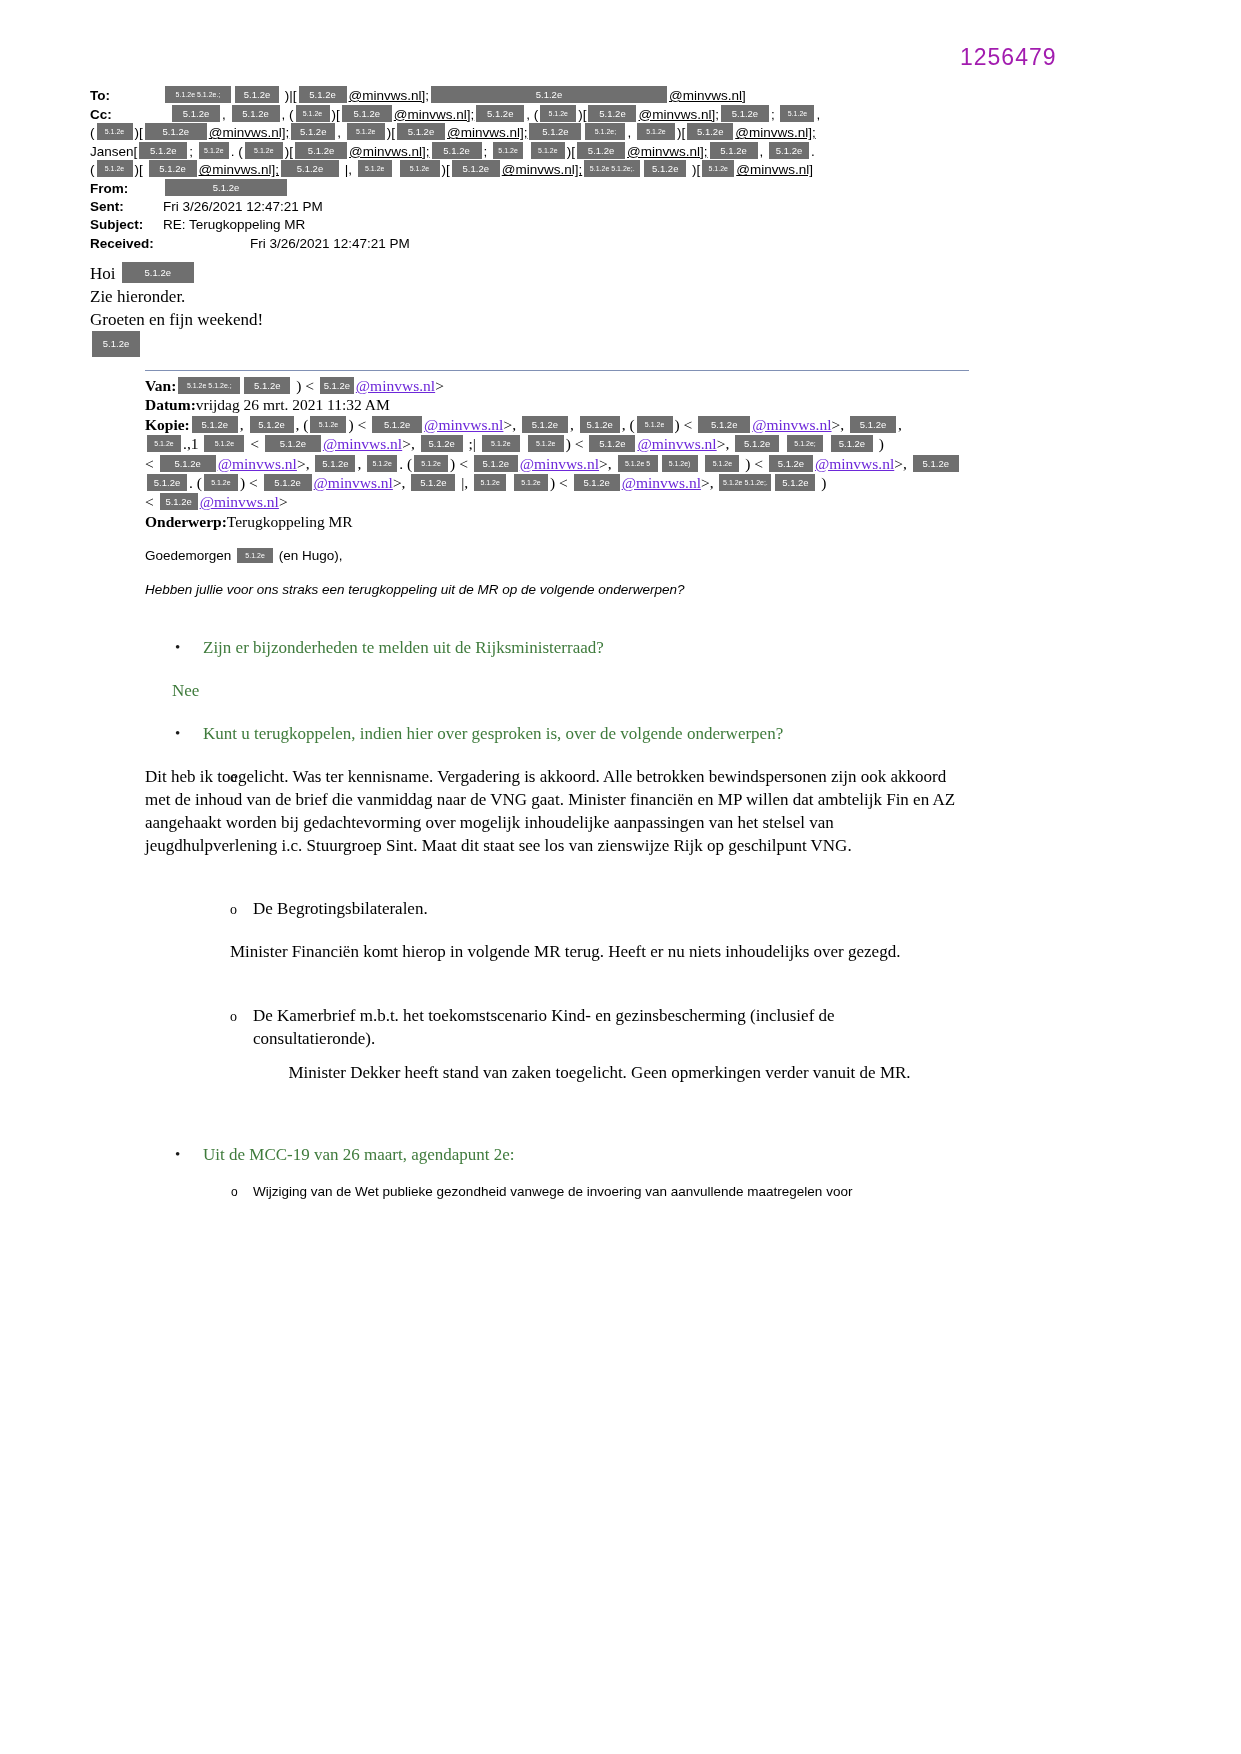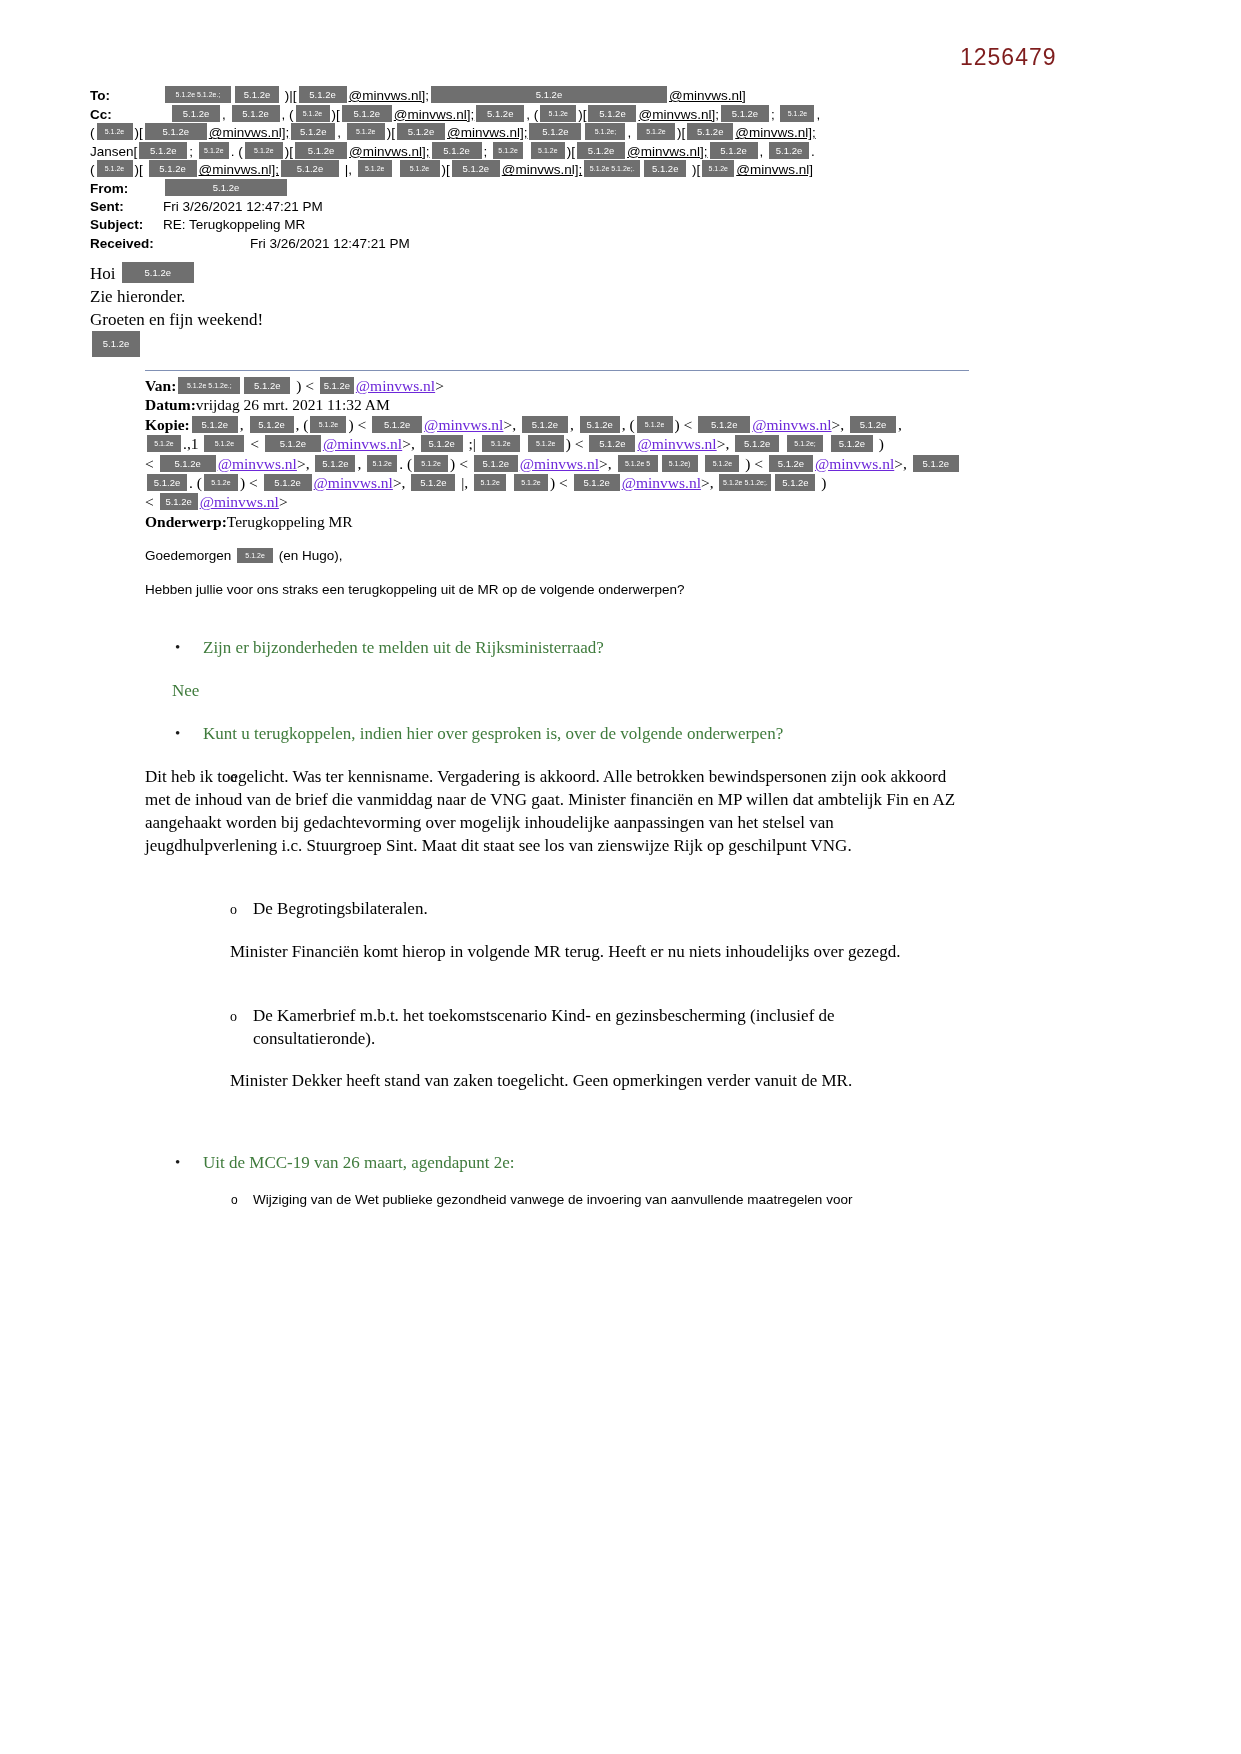--- a/index.html
+++ b/index.html
@@ -1,19 +1,19 @@
 <!DOCTYPE html>
 <html><head>
 <meta charset="utf-8">
 <style>
   *{box-sizing:border-box;}
   html,body{margin:0;padding:0;background:#e9e9e9;}
   .page{position:relative;width:1241px;height:1754px;margin:0 auto;background:#ffffff;overflow:hidden;
         font-family:"Liberation Sans",sans-serif;color:#000;}
-  .doc-number{position:absolute;left:960px;top:44px;font-size:23px;letter-spacing:1px;color:#7f1d1d;}
+  .doc-number{position:absolute;left:960px;top:44px;font-size:23px;letter-spacing:1px;color:#a21caf;}
 
   .tline{white-space:nowrap;}
   .lbl{font-weight:bold;display:inline-block;}
 
   .redact{display:inline-block;background:#6f6f6f;color:#fff;font-family:"Liberation Sans",sans-serif;
           font-size:9.5px;font-weight:normal;text-align:center;height:17px;line-height:17px;
           vertical-align:text-bottom;padding:0 2px;margin:0 2px;}
   .redact.sm{font-size:7px;}
   .ul{text-decoration:underline;}
   .mlink{color:#6d28d9;text-decoration:underline;cursor:pointer;}
@@ -39,30 +39,30 @@
   .bullet1 .txt{color:#3f7b3c;}
   .green-answer{margin-left:27px;font-size:17px;line-height:23px;color:#3f7b3c;}
   .bullet2{padding-left:108px;padding-right:44px;font-size:17px;line-height:23px;}
   .bullet2 .marker{position:absolute;left:85px;top:1px;font-size:14px;}
   .answer2{margin-left:85px;font-size:17px;line-height:23px;}
   .para{font-size:17px;line-height:23px;}
   .bullet2-sans{padding-left:108px;font-family:"Liberation Sans",sans-serif;font-size:13.5px;line-height:17px;}
   .bullet2-sans .marker{position:absolute;left:86px;top:1px;font-size:12px;}
 
   .blocks .block:nth-child(1){margin-top:16px;}
-  .blocks .block:nth-child(2){margin-top:17px;}
+  .blocks .block:nth-child(2){margin-top:17px;font-style:italic;}
   .blocks .block:nth-child(3){margin-top:38px;}
   .blocks .block:nth-child(4){margin-top:20px;}
   .blocks .block:nth-child(5){margin-top:20px;}
   .blocks .block:nth-child(6){margin-top:20px;}
   .blocks .block:nth-child(7){margin-top:2px;}
   .blocks .block:nth-child(8){margin-top:40px;}
   .blocks .block:nth-child(9){margin-top:20px;}
   .blocks .block:nth-child(10){margin-top:41px;}
-  .blocks .block:nth-child(11){margin-top:19px;}
+  .blocks .block:nth-child(11){margin-top:11px;text-align:center;}
   .blocks .block:nth-child(12){margin-top:59px;}
   .blocks .block:nth-child(13){margin-top:17px;}
 </style>
 </head>
 <body>
 
 <div class="page">
   <div class="doc-number">1256479</div>
 
   <div class="header-block">

